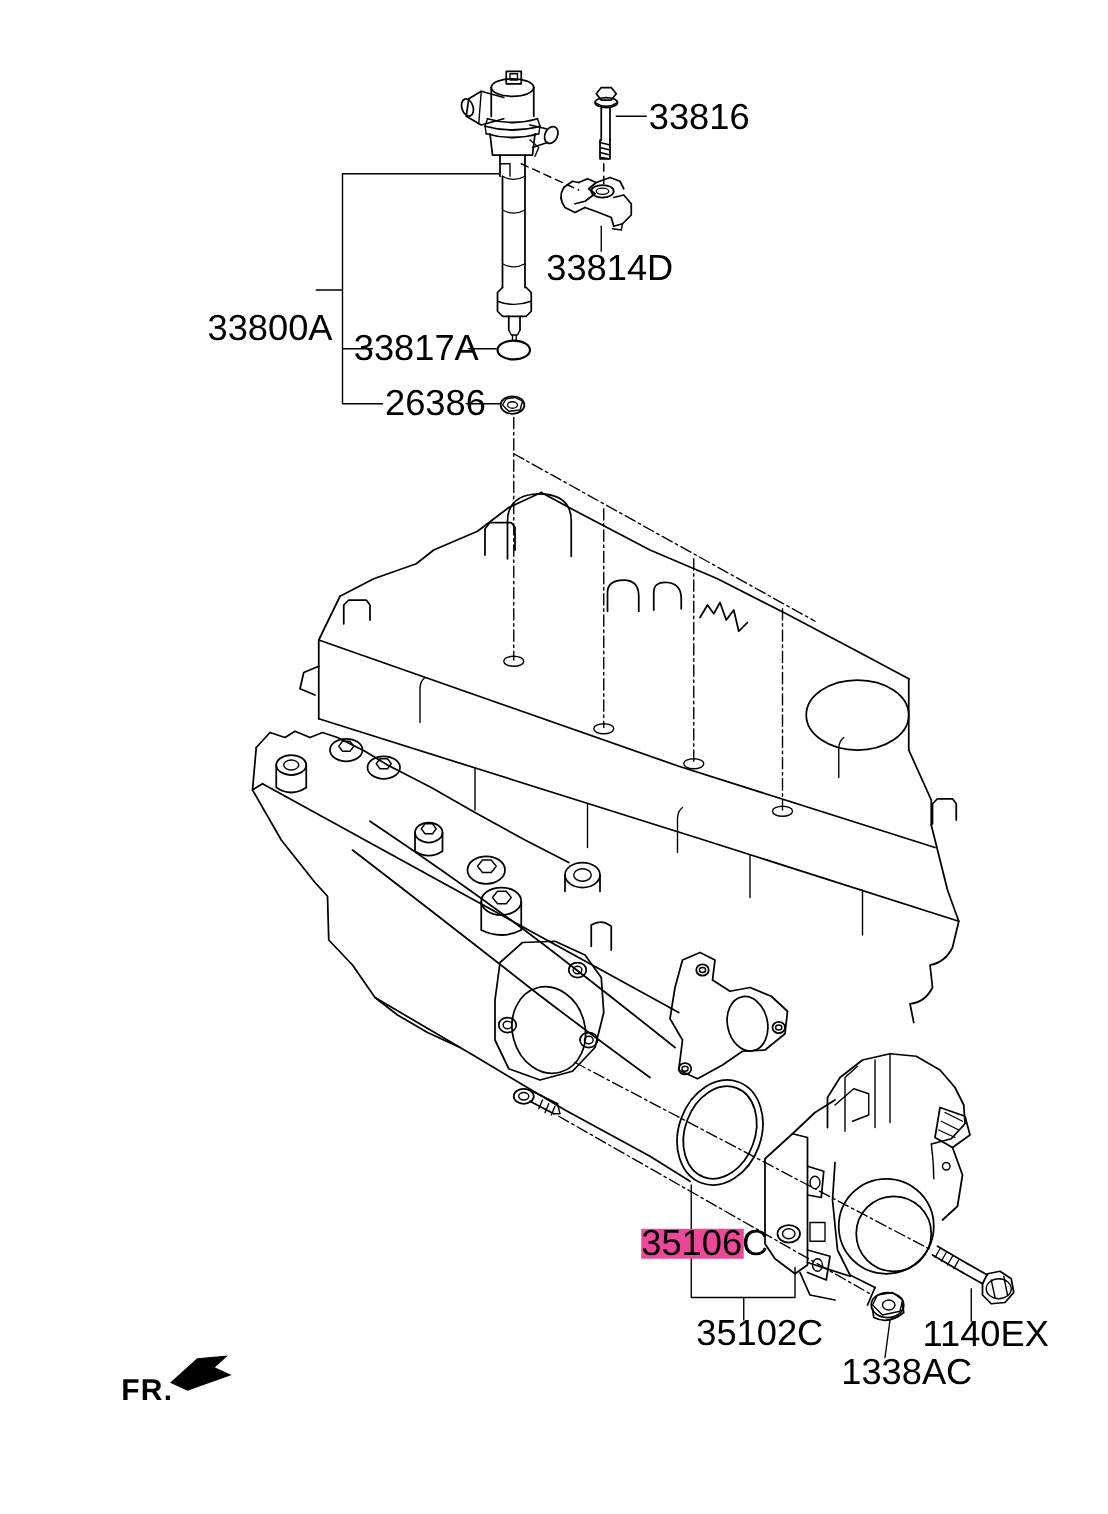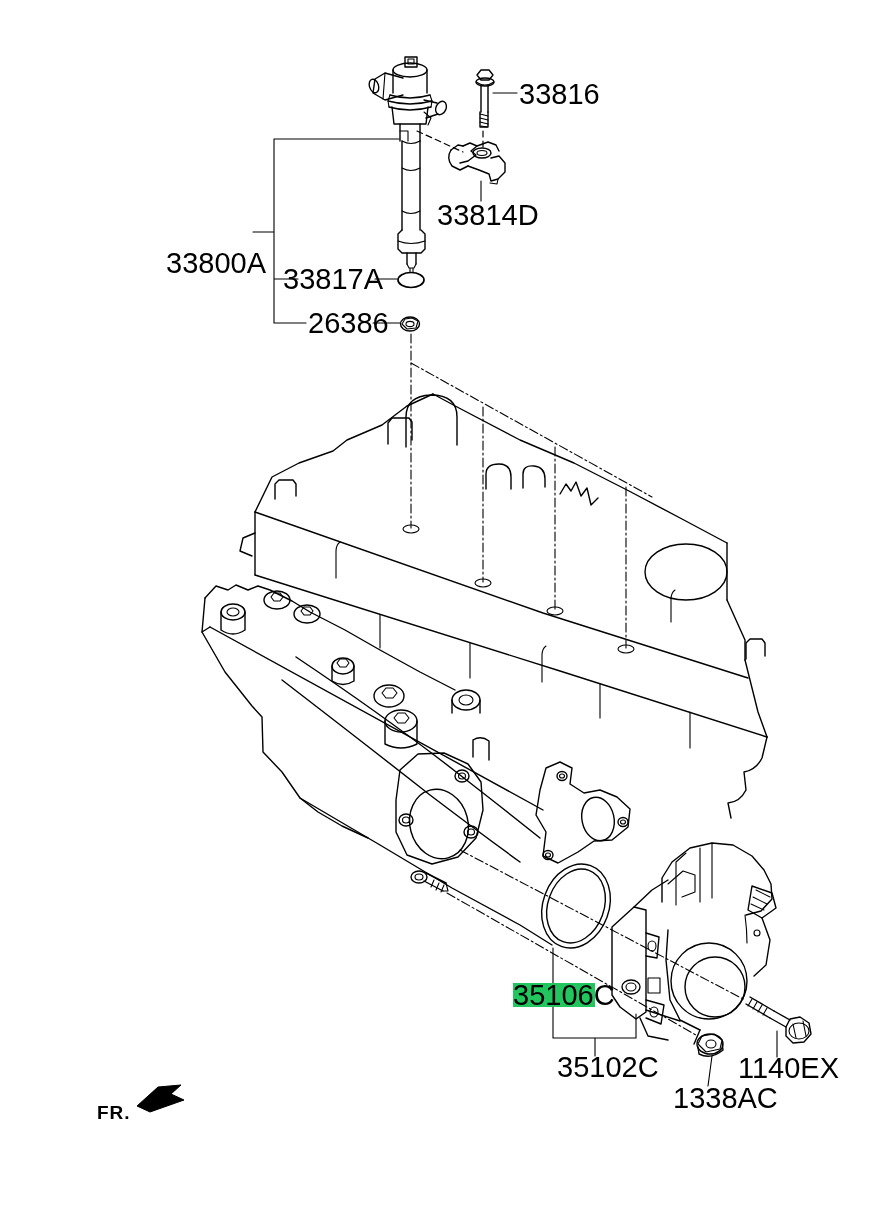--- a/index.html
+++ b/index.html
@@ -8,21 +8,21 @@
     font-family:"Liberation Sans", sans-serif;overflow:hidden;
   }
   #lineart{position:absolute;left:0;top:0;}
   .lbl{
     position:absolute;font-size:29px;line-height:24px;color:#000;
     white-space:nowrap;letter-spacing:0px;
   }
   .ctr{text-align:center;}
   .rgt{text-align:right;}
   .fr{
-    font-weight:bold;font-size:19px;letter-spacing:1px;
+    font-weight:bold;font-size:24px;letter-spacing:1px;
   }
   svg path, svg ellipse, svg circle, svg line, svg polyline{
     fill:none;stroke:#000;stroke-width:1.4;stroke-linecap:round;stroke-linejoin:round;
   }
   svg .thin{stroke-width:1.1;}
   svg .thick{stroke-width:1.7;}
   svg .dashdot{stroke-dasharray:9 3 2 3;stroke-width:1.1;}
   svg .dashed{stroke-dasharray:6 4;stroke-width:1.2;}
   svg .filled{fill:#000;stroke:#000;}
 </style>
@@ -249,21 +249,21 @@
   <div class="lbl rgt" style="left:166px;top:219px;width:86px;margin-top:32px;">33800A</div>
 
   <div class="lbl" style="left:519px;top:82px;">33816</div>
 
   <div class="lbl ctr" style="left:437px;top:203px;width:82px;">33814D</div>
 
   <div class="lbl" style="left:283px;top:267px;">33817A</div>
 
   <div class="lbl" style="left:308px;top:311px;">26386</div>
 
-  <div class="lbl ctr" style="left:513px;top:983px;width:82px;background:#22c55e;">35106C</div>
+  <div class="lbl ctr" style="left:513px;top:983px;width:82px;background:#ec4899;">35106C</div>
 
   <div class="lbl ctr" style="left:557px;top:1055px;width:84px;">35102C</div>
 
   <div class="lbl ctr" style="left:673px;top:1086px;width:84px;text-align:right;">1338AC</div>
 
   <div class="lbl ctr" style="left:738px;top:1056px;width:84px;text-align:center;">1140EX</div>
 
   <div class="lbl fr" style="left:97px;top:1101px;">FR.</div>
 </div>
 

